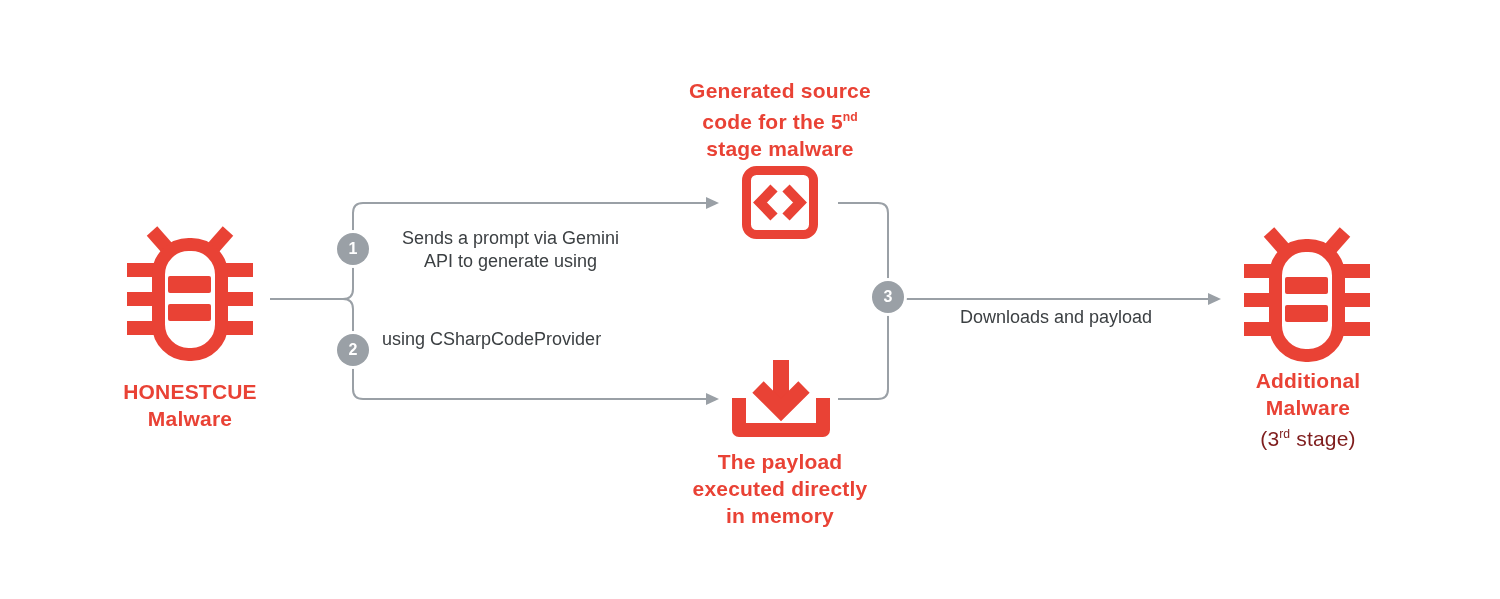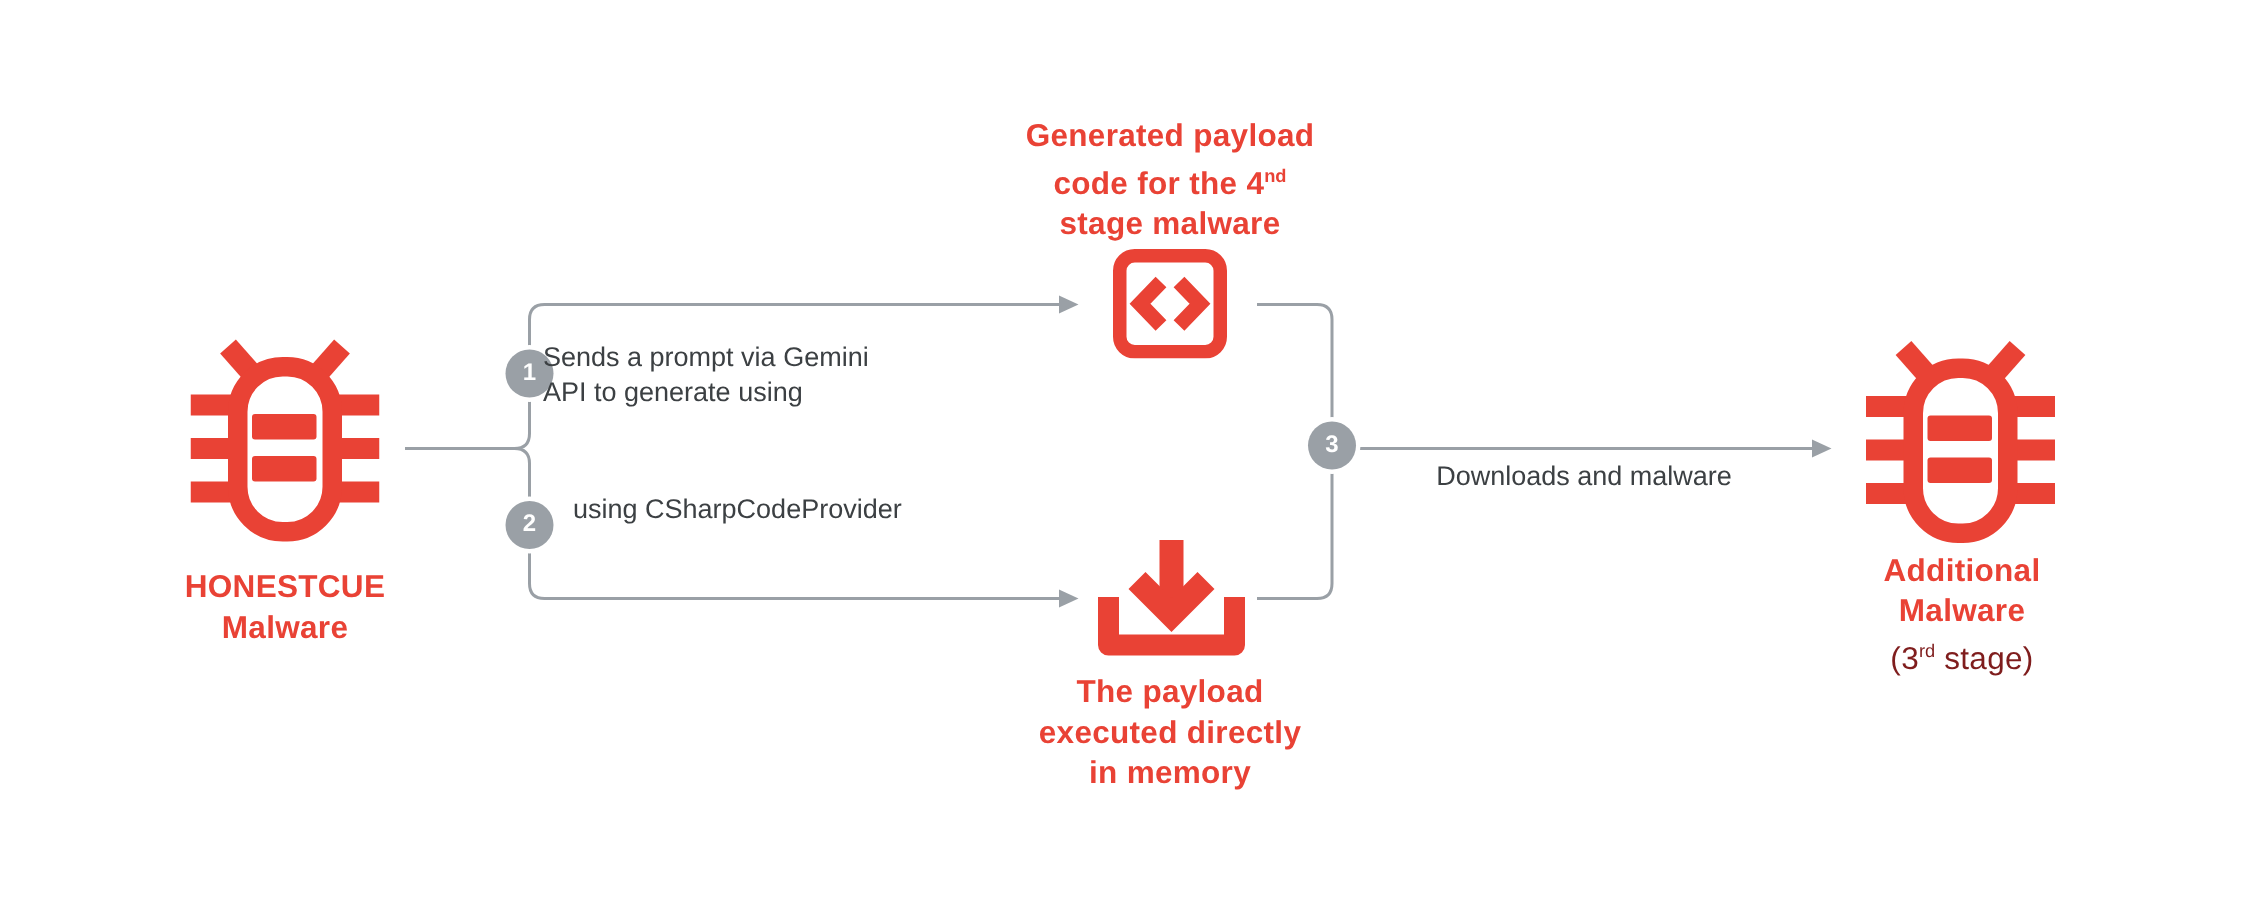--- a/index.html
+++ b/index.html
@@ -79,35 +79,35 @@
     <rect x="41" y="83" width="43" height="17" rx="2" fill="#E94235"></rect>
   </svg>
   <div class="abs red-label" style="left:90px; top:378px; width:200px;">
     <div>HONESTCUE</div>
     <div>Malware</div>
   </div>
 
   <div class="step-circle" style="left:337px; top:233px;">
     <span>1</span>
   </div>
-  <div class="abs gray-text" style="left:362px; top:227px;">
+  <div class="abs gray-text" style="left:402px; top:227px;text-align:center;">
     <div>Sends a prompt via Gemini</div>
     <div>API to generate using</div>
   </div>
 
   <div class="step-circle" style="left:337px; top:334px;">
     <span>2</span>
   </div>
   <div class="abs gray-text" style="left:382px; top:328px;">
     <div>using CSharpCodeProvider</div>
   </div>
 
   <div class="abs red-label" style="left:654px; top:77px; width:252px;">
-    <div>Generated payload</div>
-    <div><span>code for the 4</span><span class="sup">nd</span></div>
+    <div>Generated source</div>
+    <div><span>code for the 5</span><span class="sup">nd</span></div>
     <div>stage malware</div>
   </div>
   <svg class="abs" style="left:742px; top:166px;" width="76" height="73" viewBox="0 0 76 73">
     <rect x="4.5" y="4.5" width="67" height="64" rx="10" stroke="#E94235" stroke-width="9" fill="none"></rect>
     <path d="M32 22 L18 36.5 L32 51" stroke="#E94235" stroke-width="10" fill="none"></path>
     <path d="M44 22 L58 36.5 L44 51" stroke="#E94235" stroke-width="10" fill="none"></path>
   </svg>
 
   <svg class="abs" style="left:732px; top:360px;" width="98" height="78" viewBox="0 0 98 78">
     <line x1="49" y1="0" x2="49" y2="42" stroke="#E94235" stroke-width="16"></line>
@@ -116,21 +116,21 @@
   </svg>
   <div class="abs red-label" style="left:654px; top:448px; width:252px;">
     <div>The payload</div>
     <div>executed directly</div>
     <div>in memory</div>
   </div>
 
   <div class="step-circle" style="left:872px; top:281px;">
     <span>3</span>
   </div>
-  <div class="abs gray-text center-block" style="left:906px; top:306px; width:300px;">Downloads and malware</div>
+  <div class="abs gray-text center-block" style="left:906px; top:306px; width:300px;">Downloads and payload</div>
 
   <svg class="abs" style="left:1244px; top:222px;" width="126" height="152" viewBox="0 0 126 152">
     <line x1="40" y1="27" x2="25" y2="10" stroke="#E94235" stroke-width="14"></line>
     <line x1="86" y1="27" x2="101" y2="10" stroke="#E94235" stroke-width="14"></line>
     <rect x="0" y="42" width="30" height="14" fill="#E94235"></rect>
     <rect x="0" y="71" width="30" height="14" fill="#E94235"></rect>
     <rect x="0" y="100" width="30" height="14" fill="#E94235"></rect>
     <rect x="96" y="42" width="30" height="14" fill="#E94235"></rect>
     <rect x="96" y="71" width="30" height="14" fill="#E94235"></rect>
     <rect x="96" y="100" width="30" height="14" fill="#E94235"></rect>

